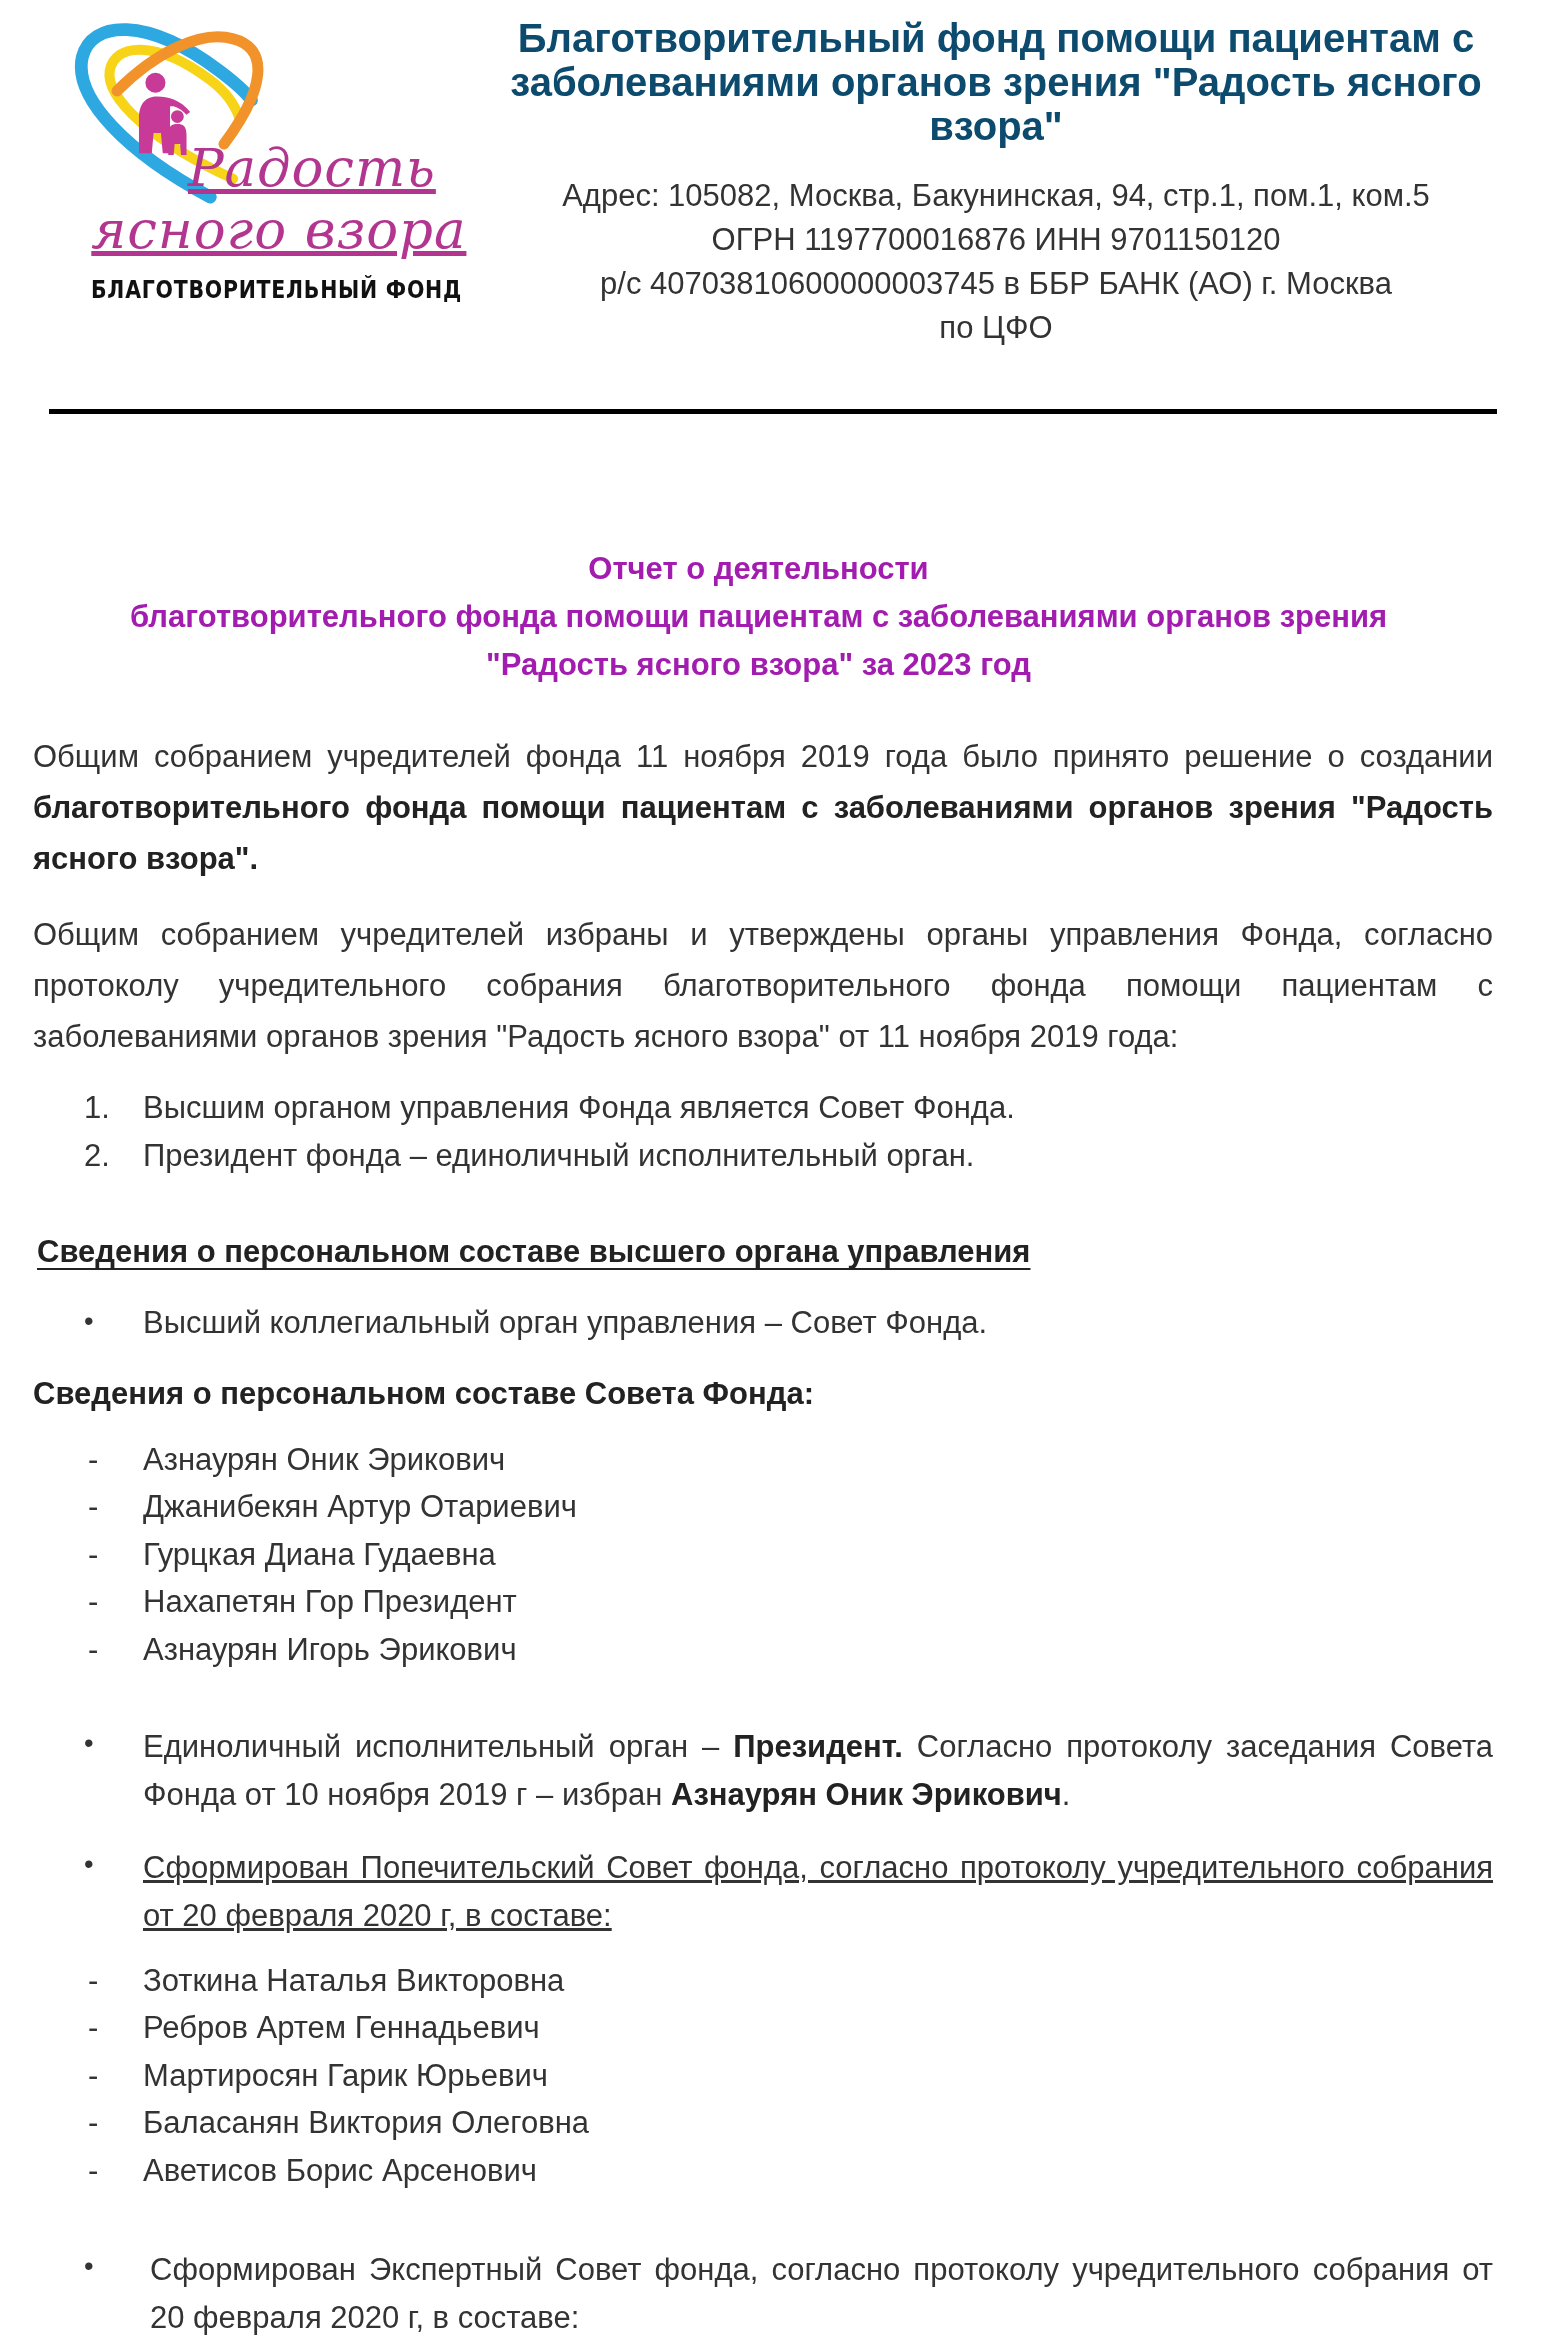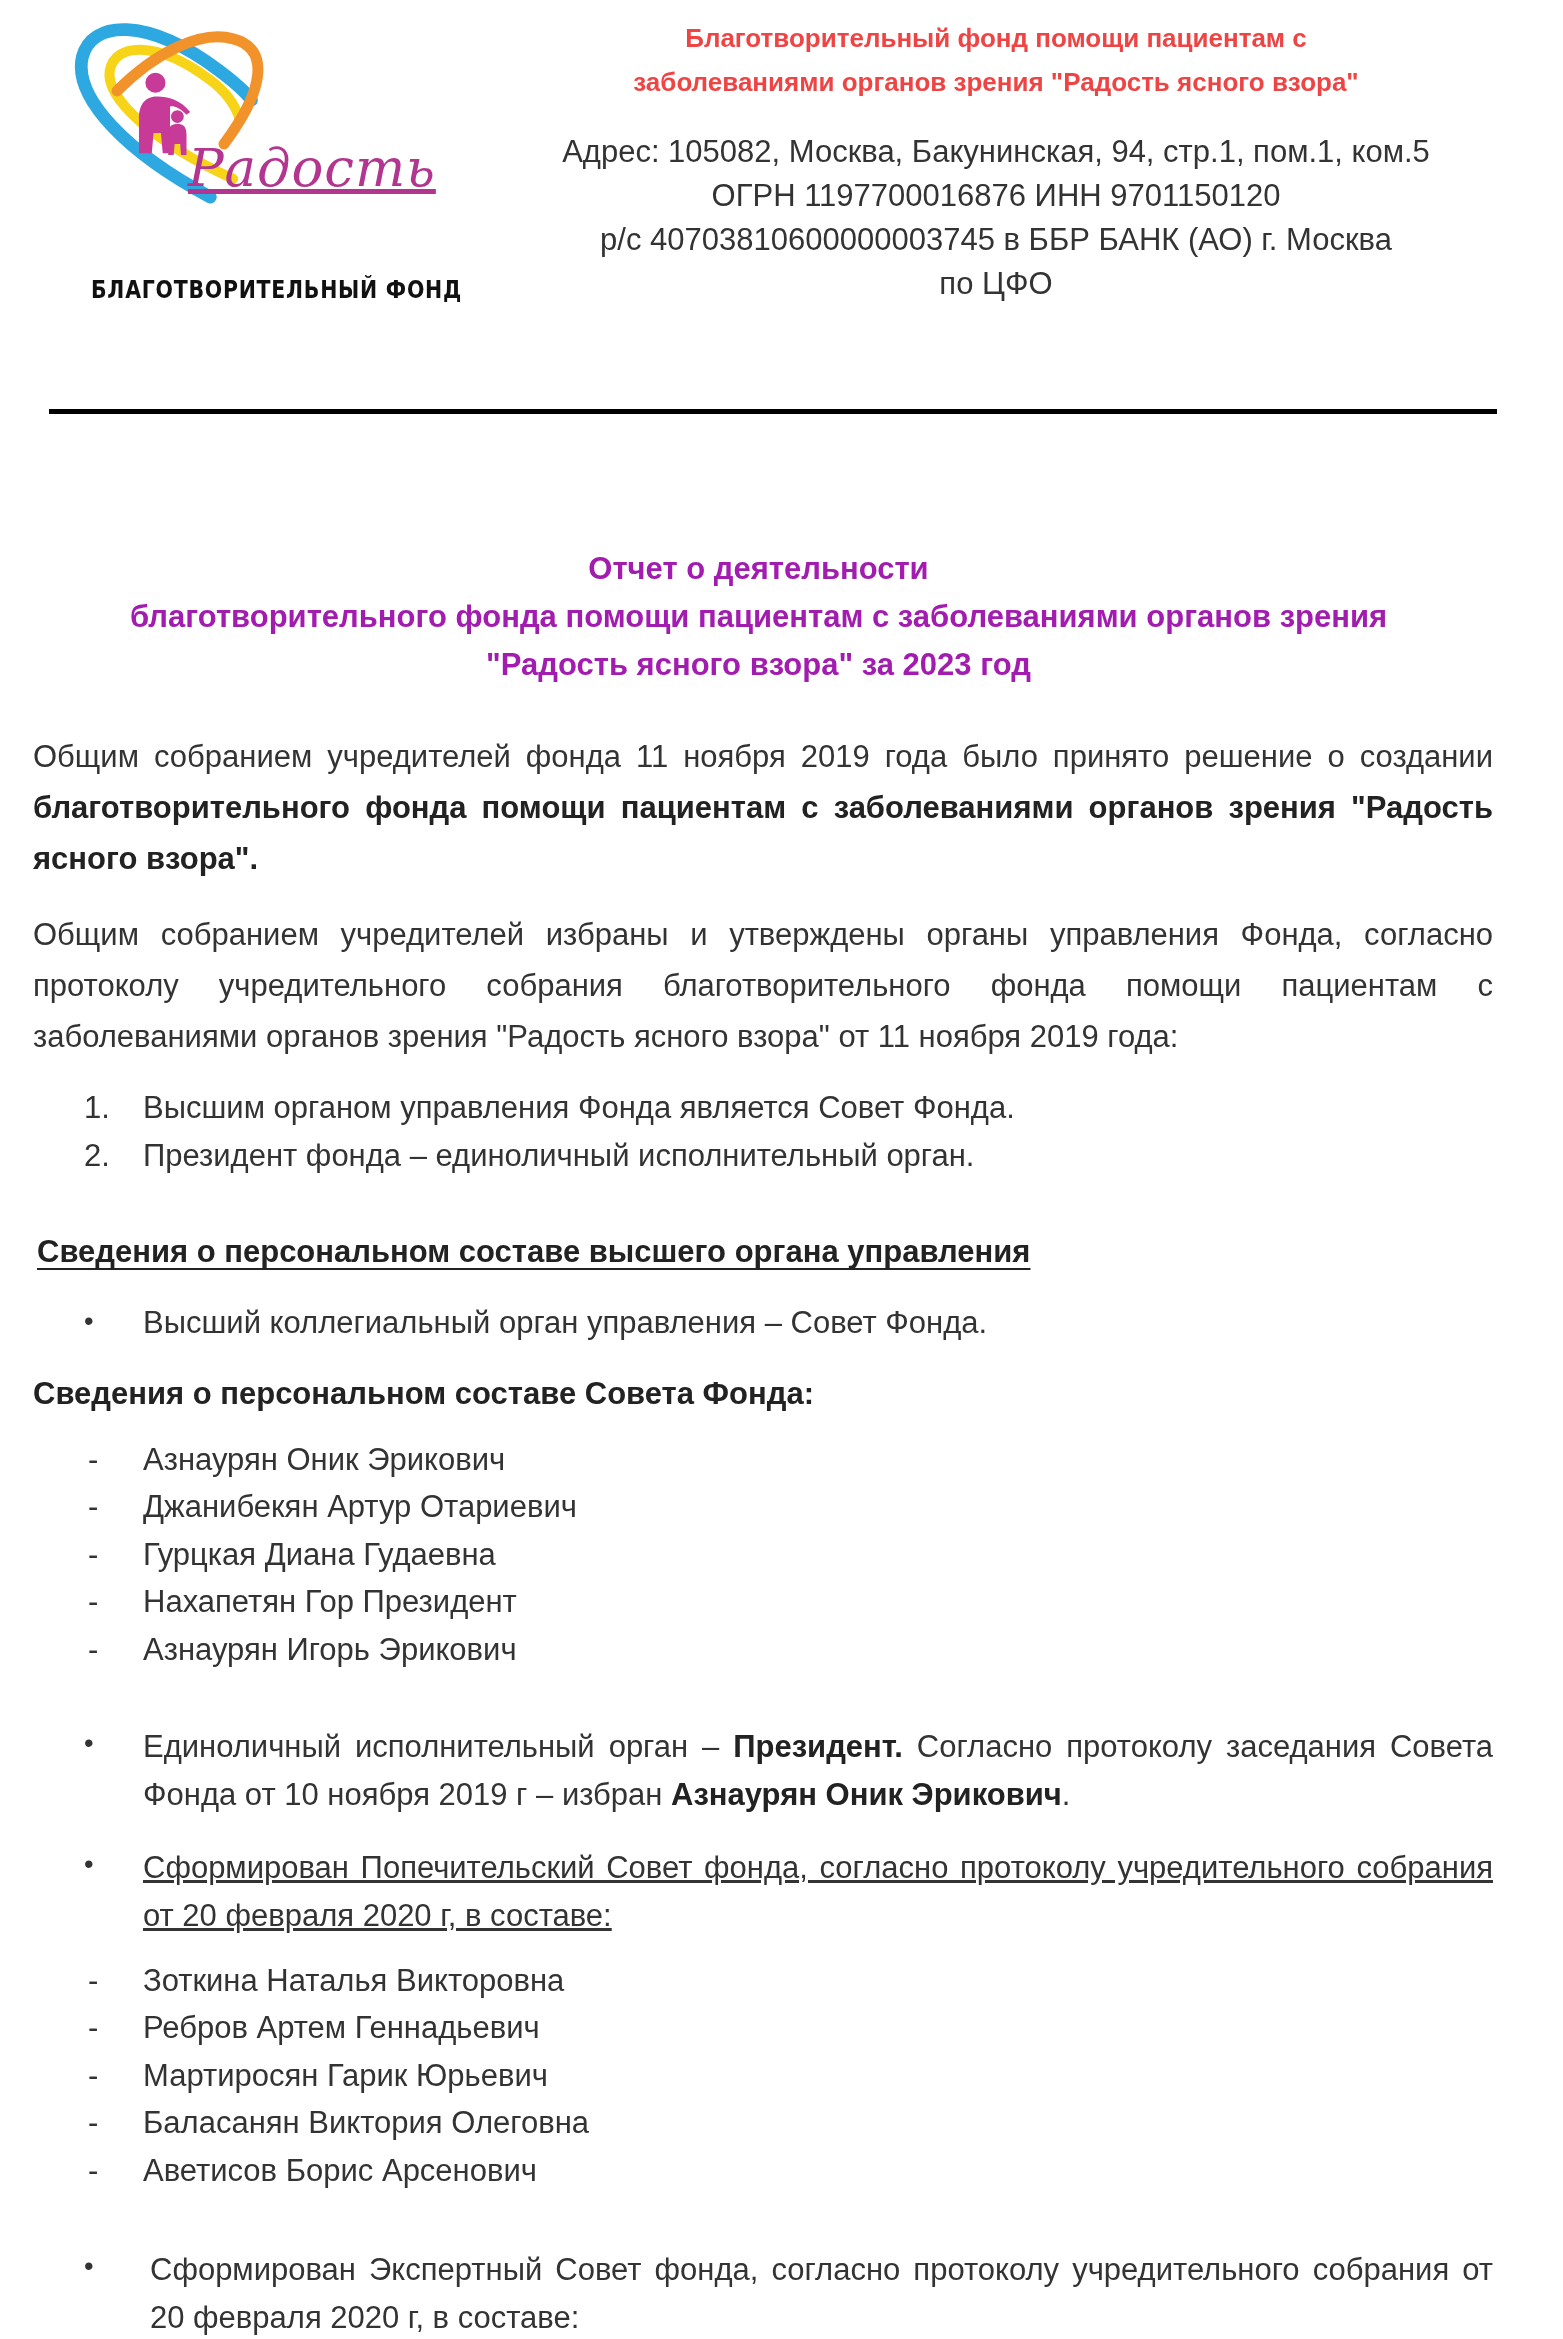--- a/index.html
+++ b/index.html
@@ -14,21 +14,21 @@
   .logo-script {
     position: absolute; font-family: "DejaVu Serif", serif; font-style: italic;
     color: #b2368f; font-size: 53px; letter-spacing: 0.9px; white-space: nowrap; text-decoration: underline;
   }
   .logo-caption {
     position: absolute; left: 18.3px; top: 259px; font-family: "DejaVu Sans", sans-serif;
     font-weight: bold; font-size: 25px; letter-spacing: 0.9px; color: #111; white-space: nowrap;
     transform: scaleX(0.82); transform-origin: left;
   }
   .org-block { left: 448px; top: 16.4px; width: 1096px; text-align: center; }
-  .org-title { font-weight: bold; font-size: 26px; line-height: 44px; color: #ef4444; }
+  .org-title { font-weight: bold; font-size: 40px; line-height: 44px; color: #0c4a6e; }
   .org-details { margin-top: 26px; font-size: 31px; line-height: 44px; color: #333; }
   .rule { left: 49px; top: 409px; width: 1448px; height: 4.6px; background: #000; }
 
   
   .report-title { left: 0; top: 545px; width: 1517px; text-align: center; font-weight: bold; font-size: 31px; line-height: 48px; color: #a21caf; }
   .text { font-size: 31px; line-height: 51px; color: #333; }
   .para { left: 33px; width: 1460px; text-align: justify; }
   .para .b { font-weight: bold; color: #222; }
 
   .list-row { position: absolute; left: 0; white-space: nowrap; }
@@ -55,20 +55,21 @@
 
     <path d="M48 82 C 90 40, 140 15, 175 25 C 215 35, 210 80, 165 140" fill="none" stroke="#f1922a" stroke-width="12" stroke-linecap="round"></path>
 
     <circle cx="90" cy="73" r="11" fill="#c83a97"></circle>
     <path d="M72 150 L72 112 C72 95, 80 88, 92 88 C104 88, 118 92, 128 105 L124 108 C116 100, 110 98, 106 99 L106 150 L98 150 L96 128 L88 128 L86 150 Z" fill="#c83a97"></path>
 
     <circle cx="114" cy="110" r="7" fill="#c83a97"></circle>
     <path d="M104 152 L104 130 C104 120, 108 118, 114 118 C120 118, 124 120, 124 130 L124 152 L118 152 L117 140 L111 140 L110 152 Z" fill="#c83a97"></path>
   </svg>
   <div class="logo-script" style="left:115px;top:121px;">Радость</div>
+  <div class="logo-script" style="left:18.3px;top:183px;">ясного взора</div>
   <div class="logo-caption">БЛАГОТВОРИТЕЛЬНЫЙ ФОНД</div>
 </div>
 
 <div class="abs org-block">
   <div class="org-title">Благотворительный фонд помощи пациентам с</div>
   <div class="org-title">заболеваниями органов зрения "Радость ясного взора"</div>
   <div class="org-details">
     <div>Адрес: 105082, Москва, Бакунинская, 94, стр.1, пом.1, ком.5</div>
     <div>ОГРН 1197700016876 ИНН 9701150120</div>
     <div>р/с 40703810600000003745 в ББР БАНК (АО) г. Москва</div>

